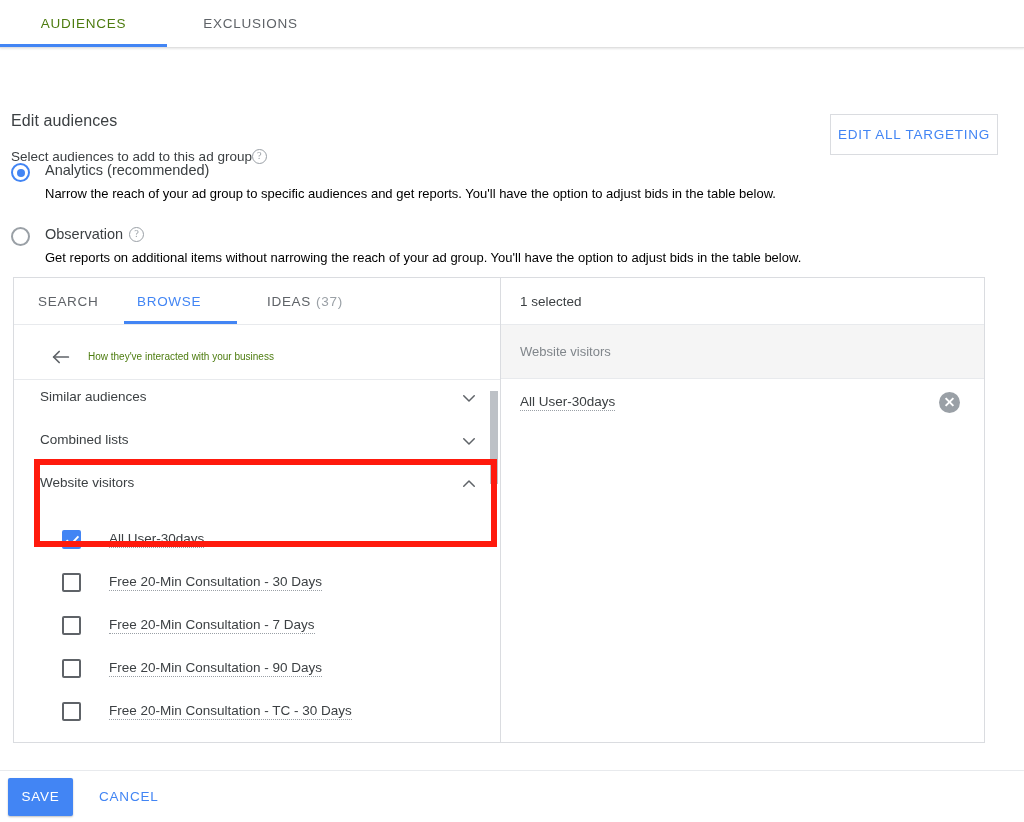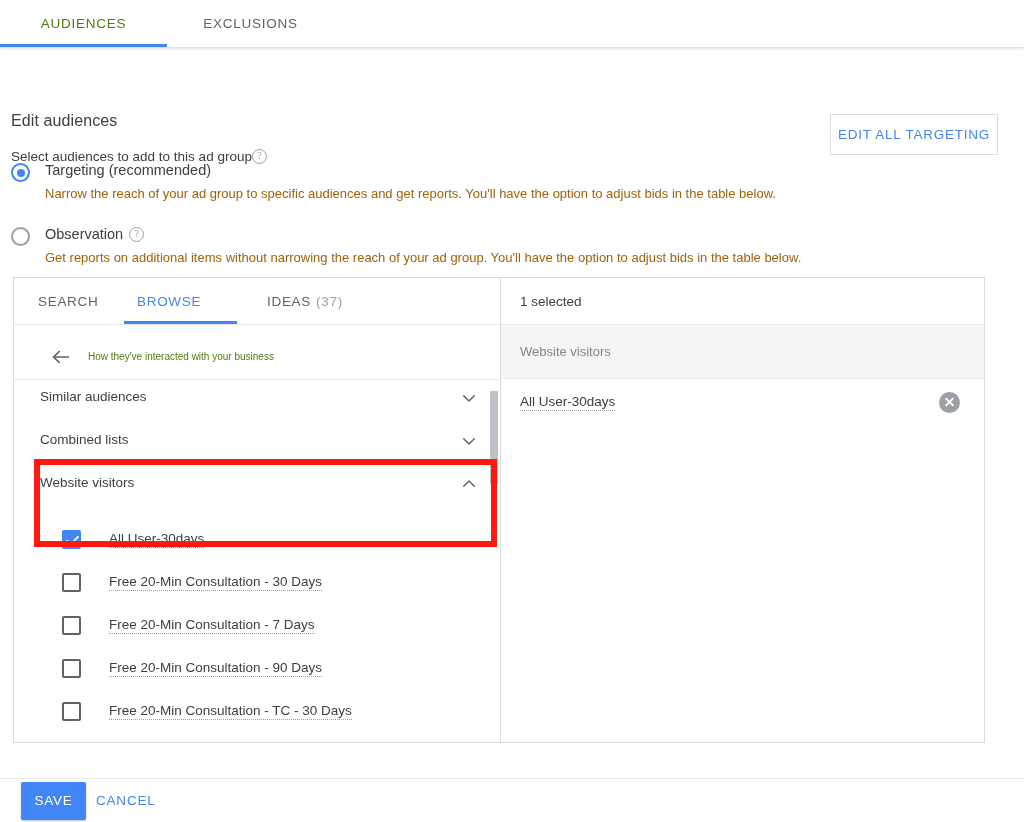--- a/index.html
+++ b/index.html
@@ -124,21 +124,21 @@
   .radio-label {
     font-size: 14.5px;
     color: #3c4043;
     display: flex;
     align-items: center;
     gap: 6px;
     line-height: 20px;
   }
   .radio-desc {
     font-size: 13px;
-    color: #a16207;
+    color: #000000;
     margin-top: 4px;
     line-height: 19px;
   }
 
   
   .panel {
     position: absolute;
     left: 13px;
     top: 277px;
     width: 972px;
@@ -345,26 +345,27 @@
     background: #ffffff;
   }
   .remove-btn::before { transform: rotate(45deg); }
   .remove-btn::after  { transform: rotate(-45deg); }
 
   
   .footer {
     position: absolute;
     left: 0; bottom: 0;
     width: 1024px;
-    height: 44px;
+    height: 52px;
     background: #ffffff;
     border-top: 1px solid #e8eaed;
     display: flex;
     align-items: center;
-    padding-left: 21px;
+    padding-left: 8px;
+    gap: 16px;
   }
   .save-btn {
     width: 65px; height: 38px;
     background: #4285f4;
     color: #ffffff;
     border: none;
     border-radius: 2px;
     font-size: 13.5px;
     font-weight: 500;
     letter-spacing: 0.8px;
@@ -406,21 +407,21 @@
       <span class="help-icon">?</span>
     </div>
     <button class="edit-all-btn">EDIT ALL TARGETING</button>
   </div>
 
   <div class="radio-group">
 
     <div class="radio-row">
       <span class="radio-mark checked"></span>
       <div class="radio-label">
-        <span>Targeting (recommended)</span>
+        <span>Analytics (recommended)</span>
       </div>
       <div class="radio-desc">Narrow the reach of your ad group to specific audiences and get reports. You'll have the option to adjust bids in the table below.</div>
     </div>
 
     <div class="radio-row">
       <span class="radio-mark"></span>
       <div class="radio-label">
         <span>Observation</span>
         <span class="help-icon">?</span>
       </div>

